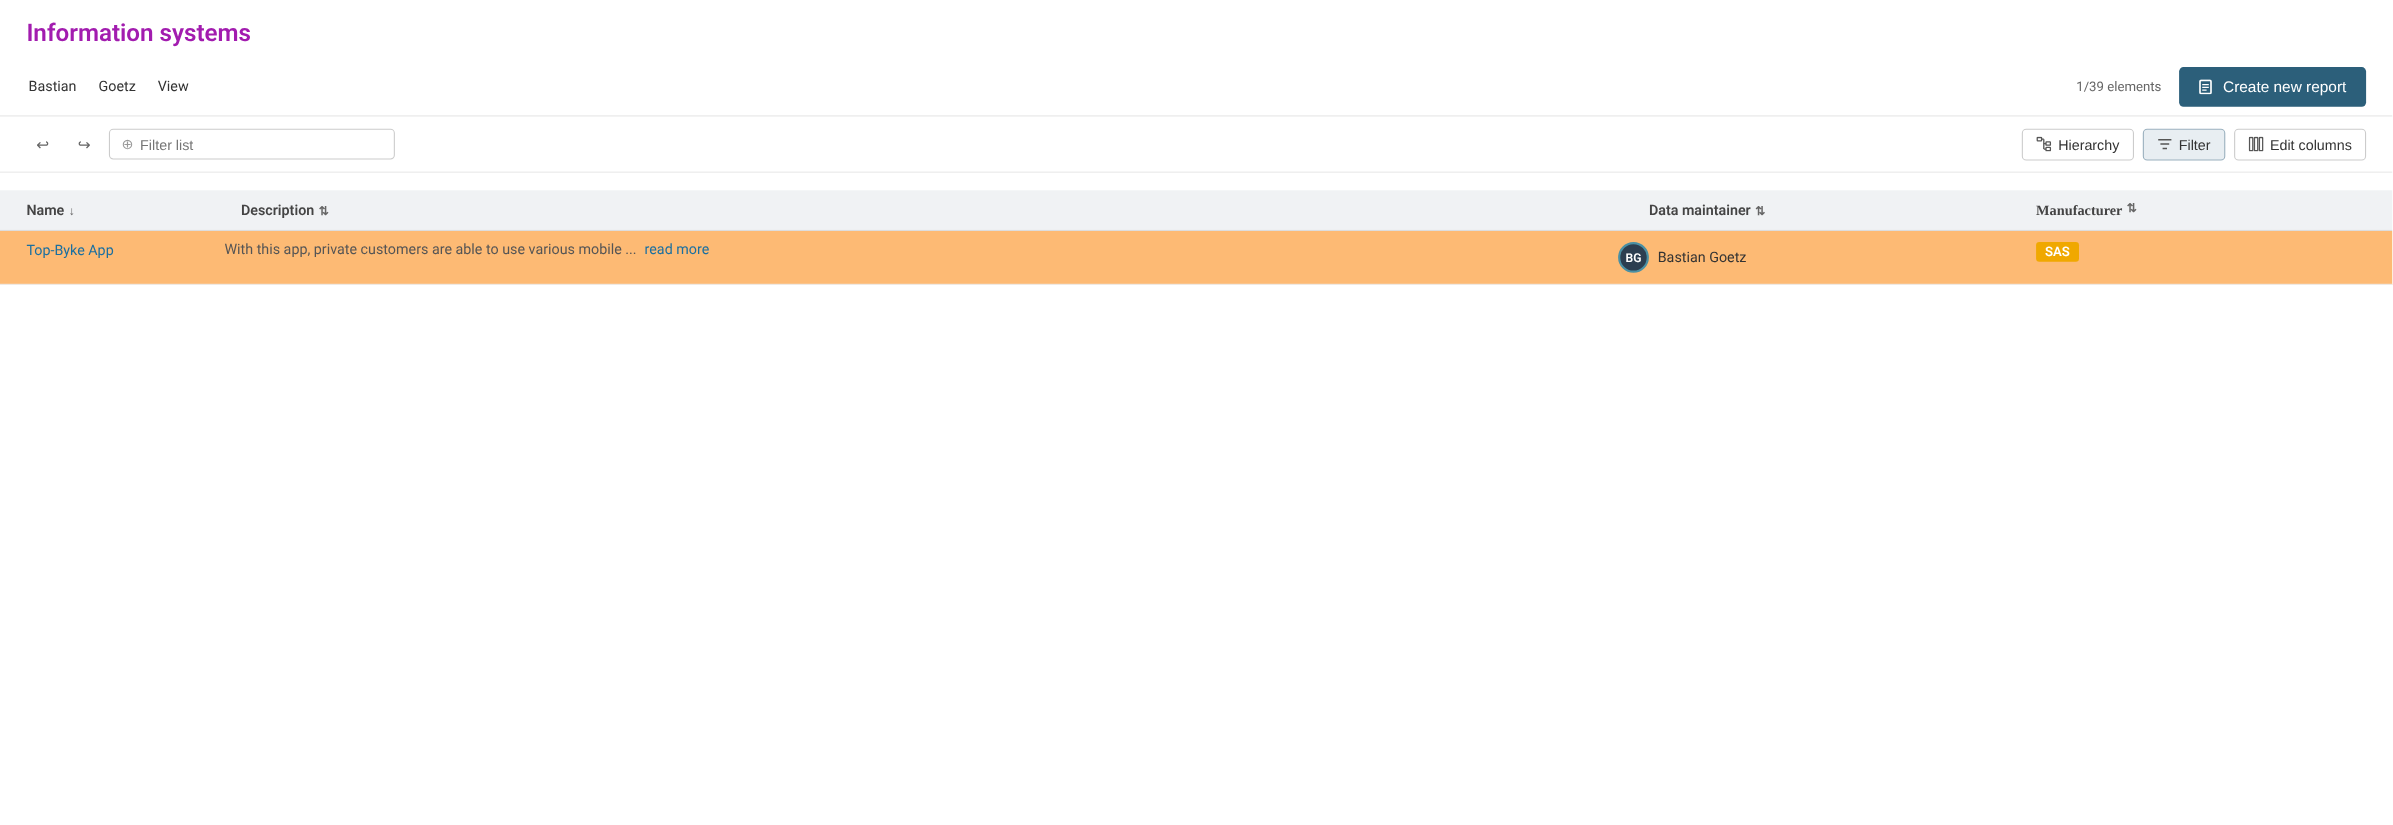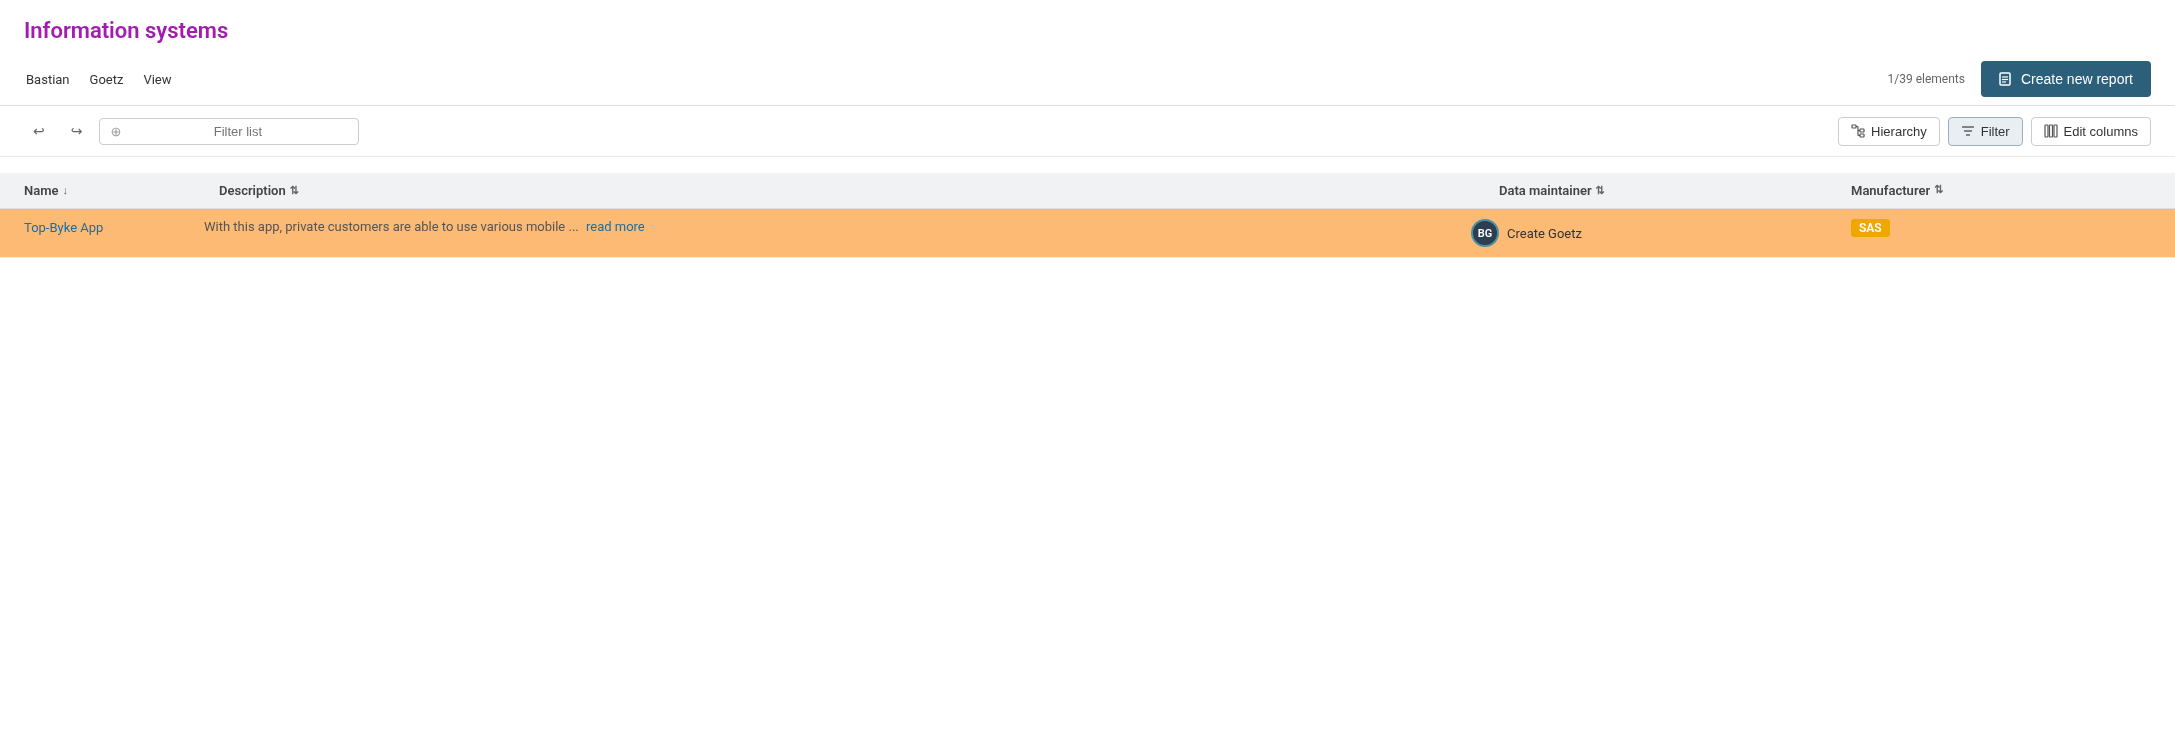--- a/index.html
+++ b/index.html
@@ -18,30 +18,30 @@
     .create-btn { display: flex; align-items: center; gap: 8px; background: #2c5f7a; color: #fff; border: none; border-radius: 4px; padding: 10px 18px; font-size: 14px; font-weight: 500; cursor: pointer; white-space: nowrap; }
 
     .action-bar { display: flex; align-items: center; justify-content: space-between; padding: 10px 24px; border-bottom: 1px solid #e8e8e8; background: #fff; }
     .action-bar-left { display: flex; align-items: center; gap: 8px; }
     .action-bar-right { display: flex; align-items: center; gap: 8px; }
 
     .undo-btn, .redo-btn { background: none; border: 1px solid transparent; border-radius: 4px; padding: 6px 8px; cursor: pointer; color: #666; font-size: 14px; }
 
     .filter-input-wrap { display: flex; align-items: center; border: 1px solid #ccc; border-radius: 4px; padding: 5px 10px; width: 260px; background: #fff; }
     .filter-icon { color: #999; margin-right: 6px; font-size: 13px; }
-    .filter-input { border: none; outline: none; font-size: 13px; color: #555; width: 100%; background: transparent; text-align: center; }
+    .filter-input { border: none; outline: none; font-size: 13px; color: #555; width: 100%; background: transparent; }
 
     .action-right-btn { display: flex; align-items: center; gap: 6px; background: none; border: 1px solid #ccc; border-radius: 4px; padding: 6px 12px; font-size: 13px; color: #333; cursor: pointer; }
     .action-right-btn.active { background: #e8eef2; border-color: #9ab0be; }
 
     .header-row { display: flex; align-items: center; padding: 10px 24px; background: #f0f2f4; border-bottom: 1px solid #ddd; margin-top: 16px; }
     .col-name { width: 195px; font-size: 13px; font-weight: 600; color: #444; display: flex; align-items: center; gap: 4px; }
     .col-desc { flex: 1; font-size: 13px; font-weight: 600; color: #444; display: flex; align-items: center; gap: 4px; }
     .col-maintainer { width: 352px; font-size: 13px; font-weight: 600; color: #444; display: flex; align-items: center; gap: 4px; }
-    .col-manufacturer { width: 300px; font-size: 13px; font-weight: 600; color: #444; display: flex; align-items: flex-start; gap: 4px; }
+    .col-manufacturer { width: 300px; font-size: 13px; font-weight: 600; color: #444; display: flex; align-items: flex-start; gap: 4px; font-family: Liberation Serif, serif; }
 
     .sort-icon { font-size: 11px; color: #666; }
 
     .data-row { display: flex; padding: 10px 24px; border-bottom: 1px solid #eee; background: #fdba74; }
 
     .cell-name { width: 180px; }
     .cell-name a { color: #1a6fa0; text-decoration: none; font-size: 13px; }
     .cell-desc { flex: 1; font-size: 13px; color: #555; }
     .cell-desc .read-more { color: #1a6fa0; cursor: pointer; margin-left: 4px; font-size: 13px; }
     .cell-maintainer { width: 380px; display: flex; align-items: center; gap: 8px; font-size: 13px; color: #333; }
@@ -152,19 +152,19 @@
       <a href="#">Top-Byke App</a>
     </div>
     <div class="cell-desc">
       <span>With this app, private customers are able to use various mobile ...</span>
       <span class="read-more">read more</span>
     </div>
     <div class="cell-maintainer">
       <div class="avatar">
         <span>BG</span>
       </div>
-      <span>Create Goetz</span>
+      <span>Bastian Goetz</span>
     </div>
     <div class="cell-manufacturer">
       <span class="badge">SAS</span>
     </div>
   </div>
 </div>
 
 </body></html>

